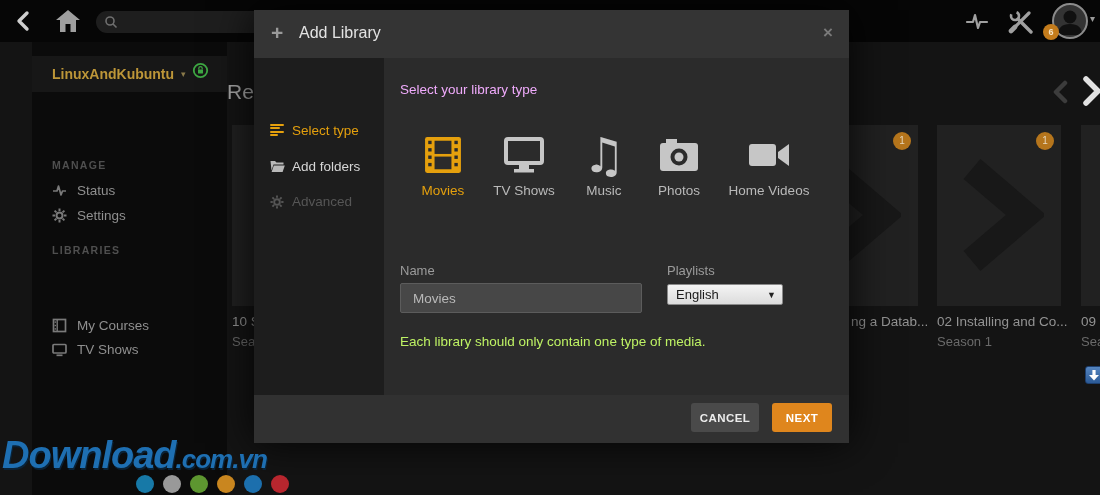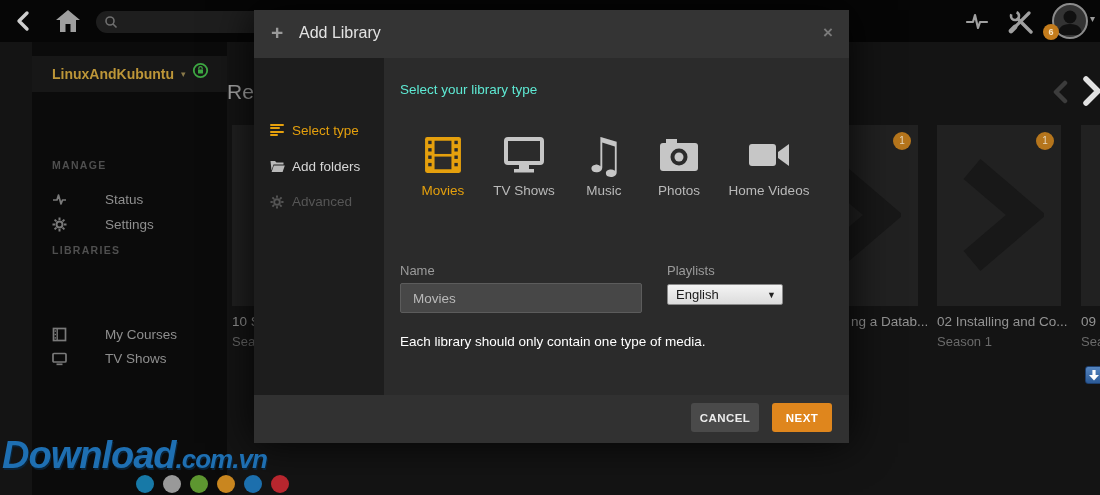--- a/index.html
+++ b/index.html
@@ -22,22 +22,22 @@
   .tb-caret{position:absolute;left:1090px;top:13px;color:#9a9a9a;font-size:10px;cursor:pointer;}
 
   
   .sidebar{position:absolute;left:0;top:42px;width:195px;height:453px;background:#0b0b0b;z-index:1;margin-left:32px;}
   .server-row{position:absolute;left:0;top:14px;width:195px;height:36px;background:#171717;
               display:flex;align-items:center;padding-left:20px;cursor:pointer;}
   .server-name{color:#bd9638;font-weight:bold;font-size:14px;}
   .server-caret{color:#8a7a4a;font-size:9px;margin-left:7px;}
   .secure-dot{position:absolute;left:160px;top:20px;width:17px;height:17px;}
   .section-label{position:absolute;left:20px;color:#4f4f4f;font-size:10.5px;letter-spacing:1.3px;font-weight:bold;}
-  .side-item{position:absolute;left:0;width:195px;height:24px;display:flex;align-items:flex-end;
-             padding-left:20px;cursor:pointer;color:#8f8f8f;font-size:13.5px;gap:28px;}
+  .side-item{position:absolute;left:0;width:195px;height:24px;display:flex;align-items:flex-start;
+             padding-left:20px;cursor:pointer;color:#8f8f8f;font-size:13.5px;}
   .side-item .ic{width:15px;height:15px;margin-right:10px;flex:0 0 15px;}
 
   
   .main-heading{position:absolute;left:227px;top:80px;color:#a6a6a6;font-size:21px;z-index:1;}
   .pg-prev{position:absolute;left:1051px;top:80px;width:20px;height:24px;z-index:1;cursor:pointer;}
   .pg-next{position:absolute;left:1080px;top:76px;width:24px;height:30px;z-index:1;cursor:pointer;}
   .card{position:absolute;top:125px;width:124px;height:181px;background:#212121;z-index:1;cursor:pointer;}
   .card .chev{position:absolute;left:17px;top:30px;}
   .card-badge{position:absolute;top:7px;right:7px;width:18px;height:18px;border-radius:50%;
               background:#b5751c;color:#e8d9be;font-size:10px;text-align:center;line-height:18px;}
@@ -52,36 +52,36 @@
   .modal-title{position:absolute;left:45px;top:14px;color:#e3e3e3;font-size:16px;}
   .modal-close{position:absolute;right:16px;top:13px;color:#7a7a7a;font-size:17px;font-weight:bold;cursor:pointer;}
   .modal-side{position:absolute;left:0;top:48px;width:130px;height:337px;background:#1d1d1d;}
   .step{position:absolute;left:16px;height:20px;display:flex;align-items:center;cursor:pointer;font-size:13.5px;}
   .step .ic{width:15px;height:13px;margin-right:7px;}
   .step.active{color:#e5a00d;}
   .step.normal{color:#d6d6d6;}
   .step.disabled{color:#565656;}
   .bars{display:flex;flex-direction:column;justify-content:space-between;height:11px;width:14px;}
   .bars span{display:block;height:2px;background:#e5a00d;border-radius:1px;}
-  .m-prompt{position:absolute;left:146px;top:72px;color:#5eead4;font-size:13.5px;}
+  .m-prompt{position:absolute;left:146px;top:72px;color:#f0abfc;font-size:13.5px;}
   .type-cell{position:absolute;top:121px;width:100px;text-align:center;cursor:pointer;}
   .type-icon{height:48px;display:flex;align-items:center;justify-content:center;}
   .type-label{margin-top:4px;font-size:13.5px;color:#b9b9b9;}
   .type-cell.selected .type-label{color:#e5a00d;}
   .music-glyph{font-family:"DejaVu Sans",sans-serif;font-size:48px;color:#c6c6c6;line-height:48px;}
   .m-nameprompt{position:absolute;left:146px;top:224px;color:#d6d6d6;font-size:13.5px;}
   .fld-label{position:absolute;top:253px;color:#9b9b9b;font-size:13px;}
   .name-input{position:absolute;left:146px;top:273px;width:242px;height:30px;background:#474747;
               border:1px solid #5c5c5c;border-radius:2px;color:#b9b9b9;font-size:13.5px;padding-left:12px;outline:none;
               font-family:"Liberation Sans",sans-serif;}
   .lang-select{position:absolute;left:413px;top:274px;width:116px;height:21px;
                background:linear-gradient(#f4f4f4,#dcdcdc);border:1px solid #8a8a8a;border-radius:2px;
                color:#1a1a1a;font-size:13px;display:flex;align-items:center;padding-left:8px;cursor:pointer;}
   .lang-arrow{position:absolute;right:6px;top:5px;font-size:9px;color:#222;}
-  .m-note{position:absolute;left:146px;top:324px;color:#ffffff;font-size:13.5px;}
+  .m-note{position:absolute;left:146px;top:324px;color:#bef264;font-size:13.5px;}
   .modal-footer{position:absolute;left:0;top:385px;width:595px;height:48px;background:#313131;}
   .btn{position:absolute;top:8px;height:29px;border:none;border-radius:3px;font-weight:bold;
        font-size:11.5px;letter-spacing:.4px;cursor:pointer;font-family:"Liberation Sans",sans-serif;}
   .btn-cancel{right:90px;width:68px;background:#4a4a4a;color:#ececec;}
   .btn-next{right:17px;width:60px;background:#df861d;color:#fff;}
 
   
   .watermark{position:absolute;left:2px;top:434px;z-index:20;font-style:italic;font-weight:bold;
              color:#1e6fb2;text-shadow:1px 2px 0 #0a2236;white-space:nowrap;pointer-events:none;}
   .wm-main{font-size:38px;letter-spacing:-1px;}

